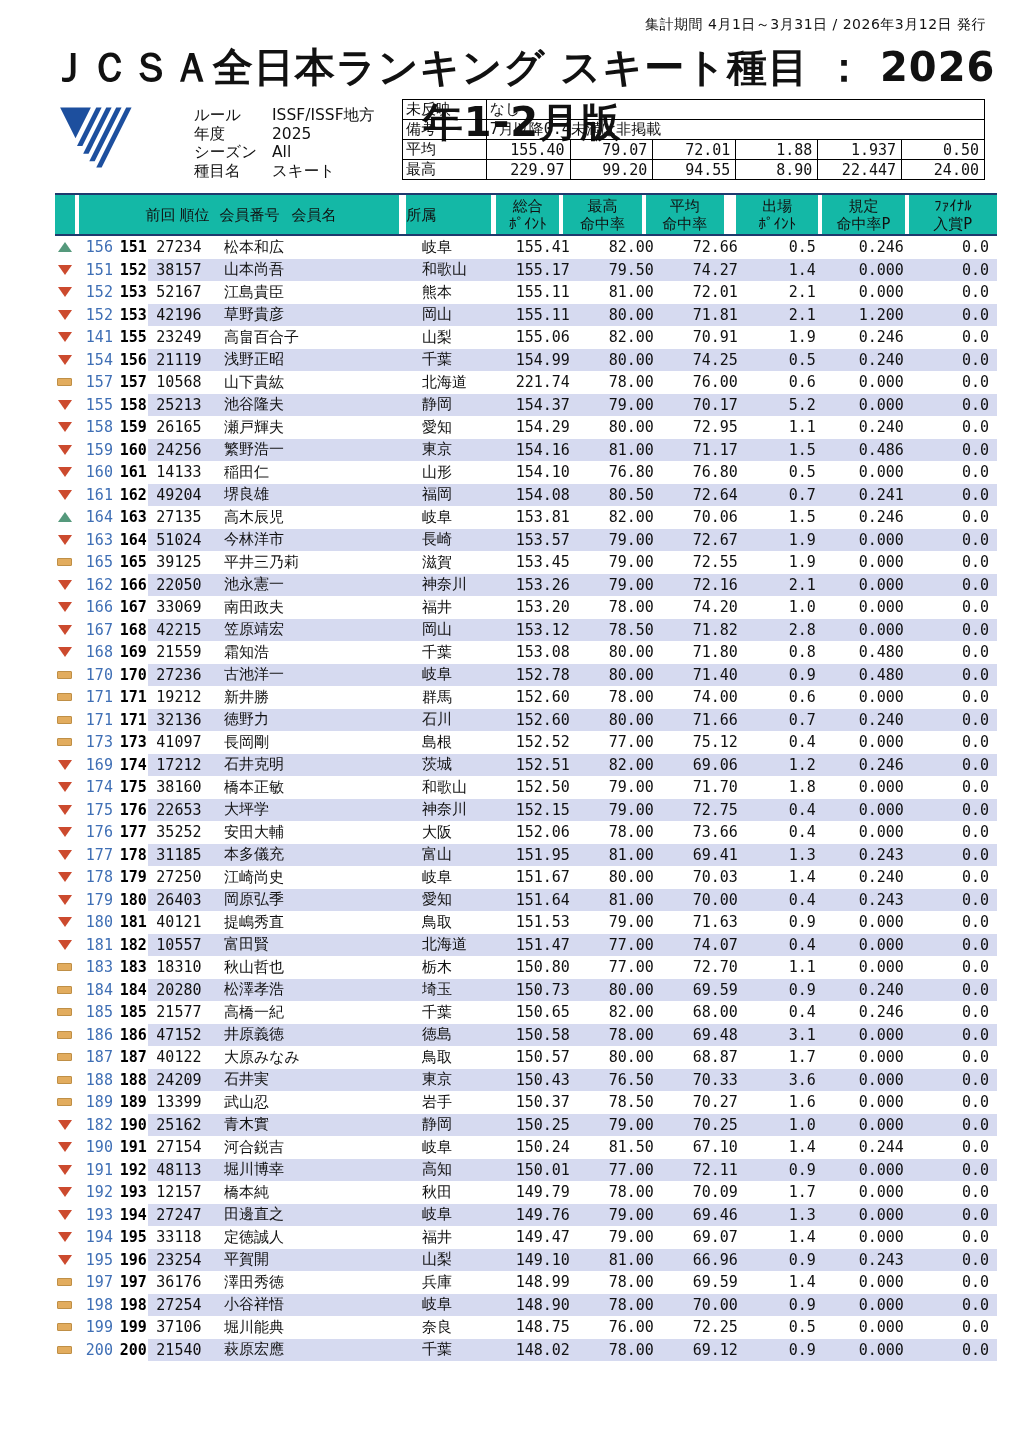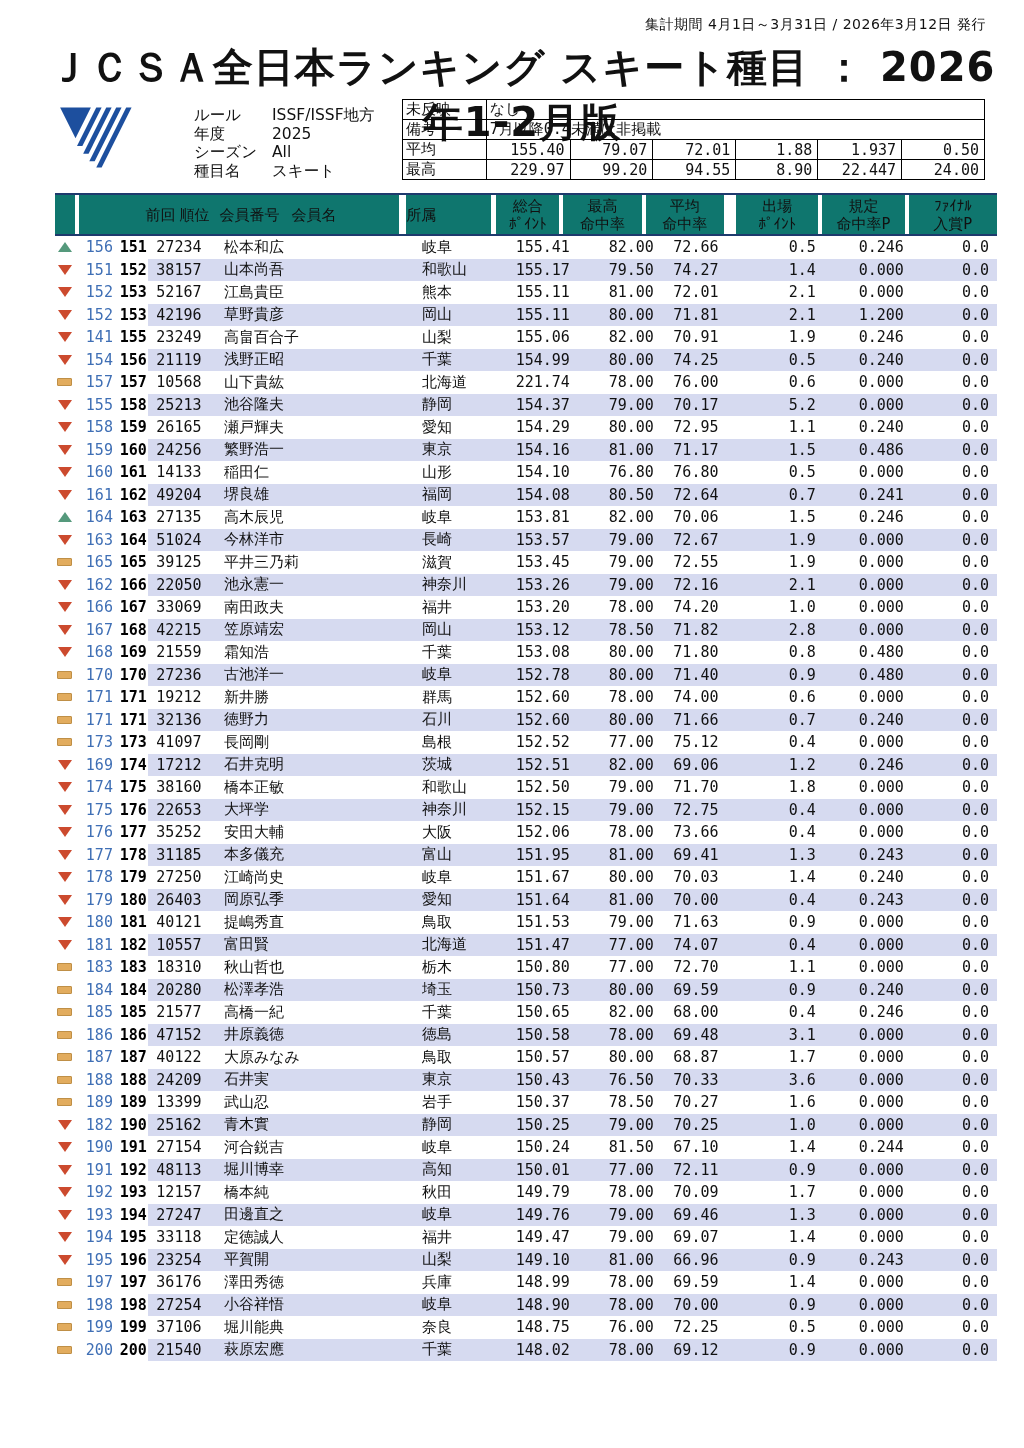--- a/index.html
+++ b/index.html
@@ -23,21 +23,21 @@
   .summary-table{position:absolute;left:402px;top:99px;width:583px;border-collapse:collapse;
         font-size:15px;}
   .summary-table td{border:1px solid #000;height:18px;padding:0 5px 0 3px;white-space:nowrap;}
   .summary-table td.lbl{width:78px;text-align:left;}
   .summary-table td.num{text-align:right;width:77px;}
   .summary-table td.txt{text-align:left;}
 
   .rank-table{position:absolute;left:55px;top:193px;width:942px;}
   .thead{display:flex;height:39px;border-top:2px solid #1e3a6d;border-bottom:2px solid #1e3a6d;
         background:#fff;align-items:stretch;font-size:15px;}
-  .hcell{background:#0f766e;display:flex;flex-direction:column;justify-content:center;
+  .hcell{background:#14b8a6;display:flex;flex-direction:column;justify-content:center;
         text-align:center;line-height:18px;white-space:nowrap;}
   .h-trend{width:20px;}
   .h-main{width:327px;margin-left:4px;flex-direction:row;align-items:center;text-align:left;}
   .h-main span{display:inline-block;}
   .h-prev{width:34px;text-align:right;}
   .h-rank{width:34px;text-align:right;}
   .h-memno{width:70px;text-align:right;}
   .h-name{padding-left:12px;}
   .h-pref{width:87px;margin-left:7px;justify-content:center;text-align:left;padding-left:0;box-sizing:border-box;}
   .h-total{width:64px;margin-left:5px;}
@@ -51,21 +51,21 @@
   .c-trend{width:20px;display:flex;justify-content:center;align-items:center;}
   .c-prev{width:38px;text-align:right;color:#3f6fb5;}
   .c-rank{width:34px;text-align:right;font-weight:bold;color:#000;}
   .band{width:850px;height:100%;display:flex;align-items:center;margin-left:1px;}
   .row:nth-child(even) .band{background:#d6daf0;}
   .c-memno{width:62px;text-align:center;}
   .c-name{width:212px;text-align:left;padding-left:14px;box-sizing:border-box;overflow:hidden;}
   .c-pref{width:84px;text-align:left;}
   .c-total{width:64px;text-align:right;}
   .c-best{width:84px;text-align:right;}
-  .c-avg{width:84px;text-align:center;}
+  .c-avg{width:84px;text-align:right;}
   .c-part{width:78px;text-align:right;}
   .c-kitei{width:88px;text-align:right;}
   .c-final{flex:1;text-align:right;padding-right:8px;}
 
   .tri{display:inline-block;}
   .tri-up{width:0;height:0;border-left:7px solid transparent;border-right:7px solid transparent;
         border-bottom:10px solid #55997c;}
   .tri-down{width:0;height:0;border-left:7px solid transparent;border-right:7px solid transparent;
         border-top:10px solid #cc4a2e;}
   .tri-flat{width:13px;height:6px;background:#e2ac5e;border:1px solid #bf8f46;border-radius:1px;}

